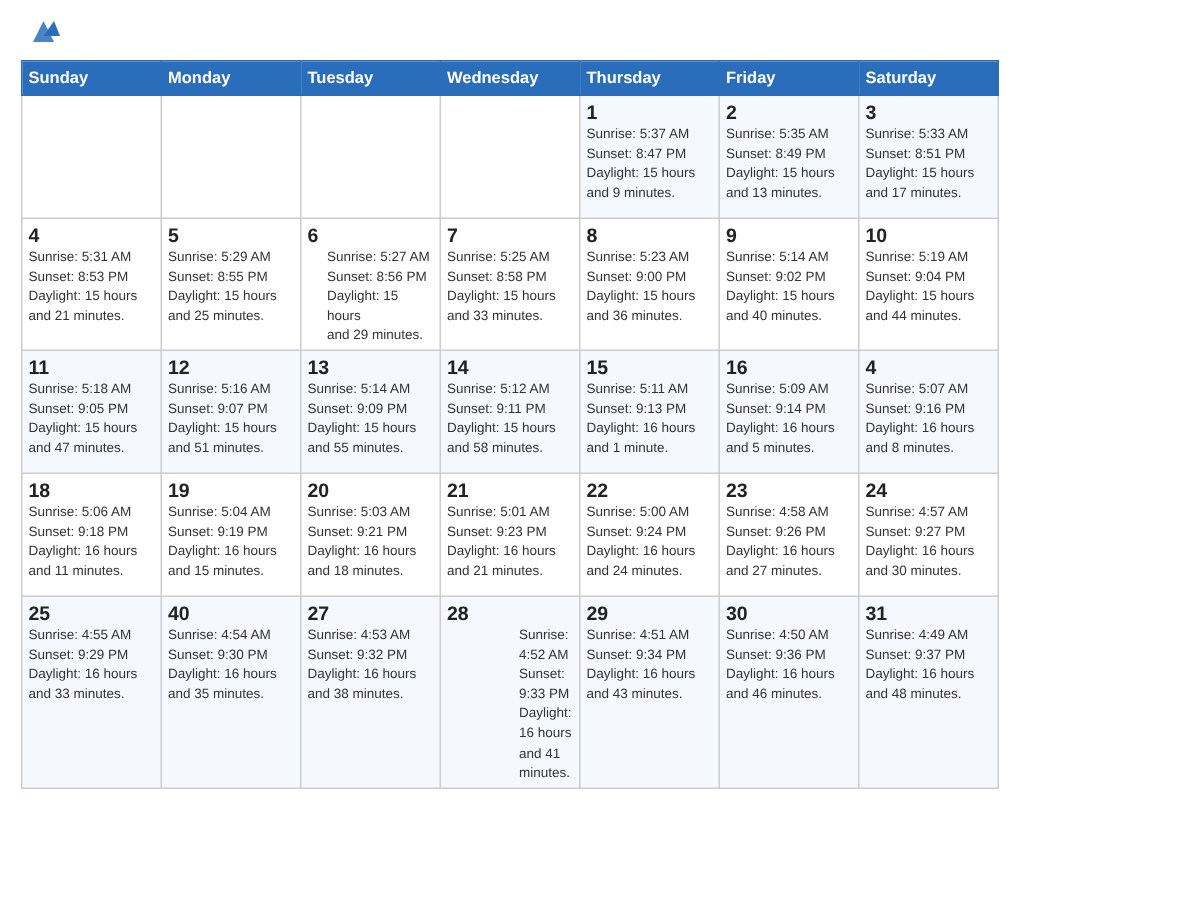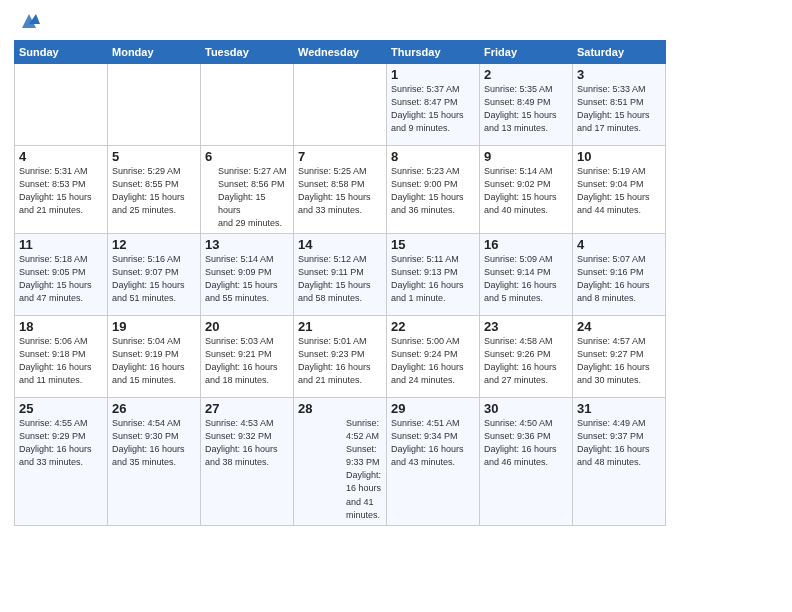--- a/index.html
+++ b/index.html
@@ -316,21 +316,21 @@
         </tr>
         <tr>
           <td>
             <span class="day-num">25</span>
             <div class="day-info" style="white-space: pre-line;">Sunrise: 4:55 AM
 Sunset: 9:29 PM
 Daylight: 16 hours
 and 33 minutes.</div>
           </td>
           <td>
-            <span class="day-num">26</span>
+            <span class="day-num">40</span>
             <div class="day-info" style="white-space: pre-line;">Sunrise: 4:54 AM
 Sunset: 9:30 PM
 Daylight: 16 hours
 and 35 minutes.</div>
           </td>
           <td>
             <span class="day-num">27</span>
             <div class="day-info" style="white-space: pre-line;">Sunrise: 4:53 AM
 Sunset: 9:32 PM
 Daylight: 16 hours

